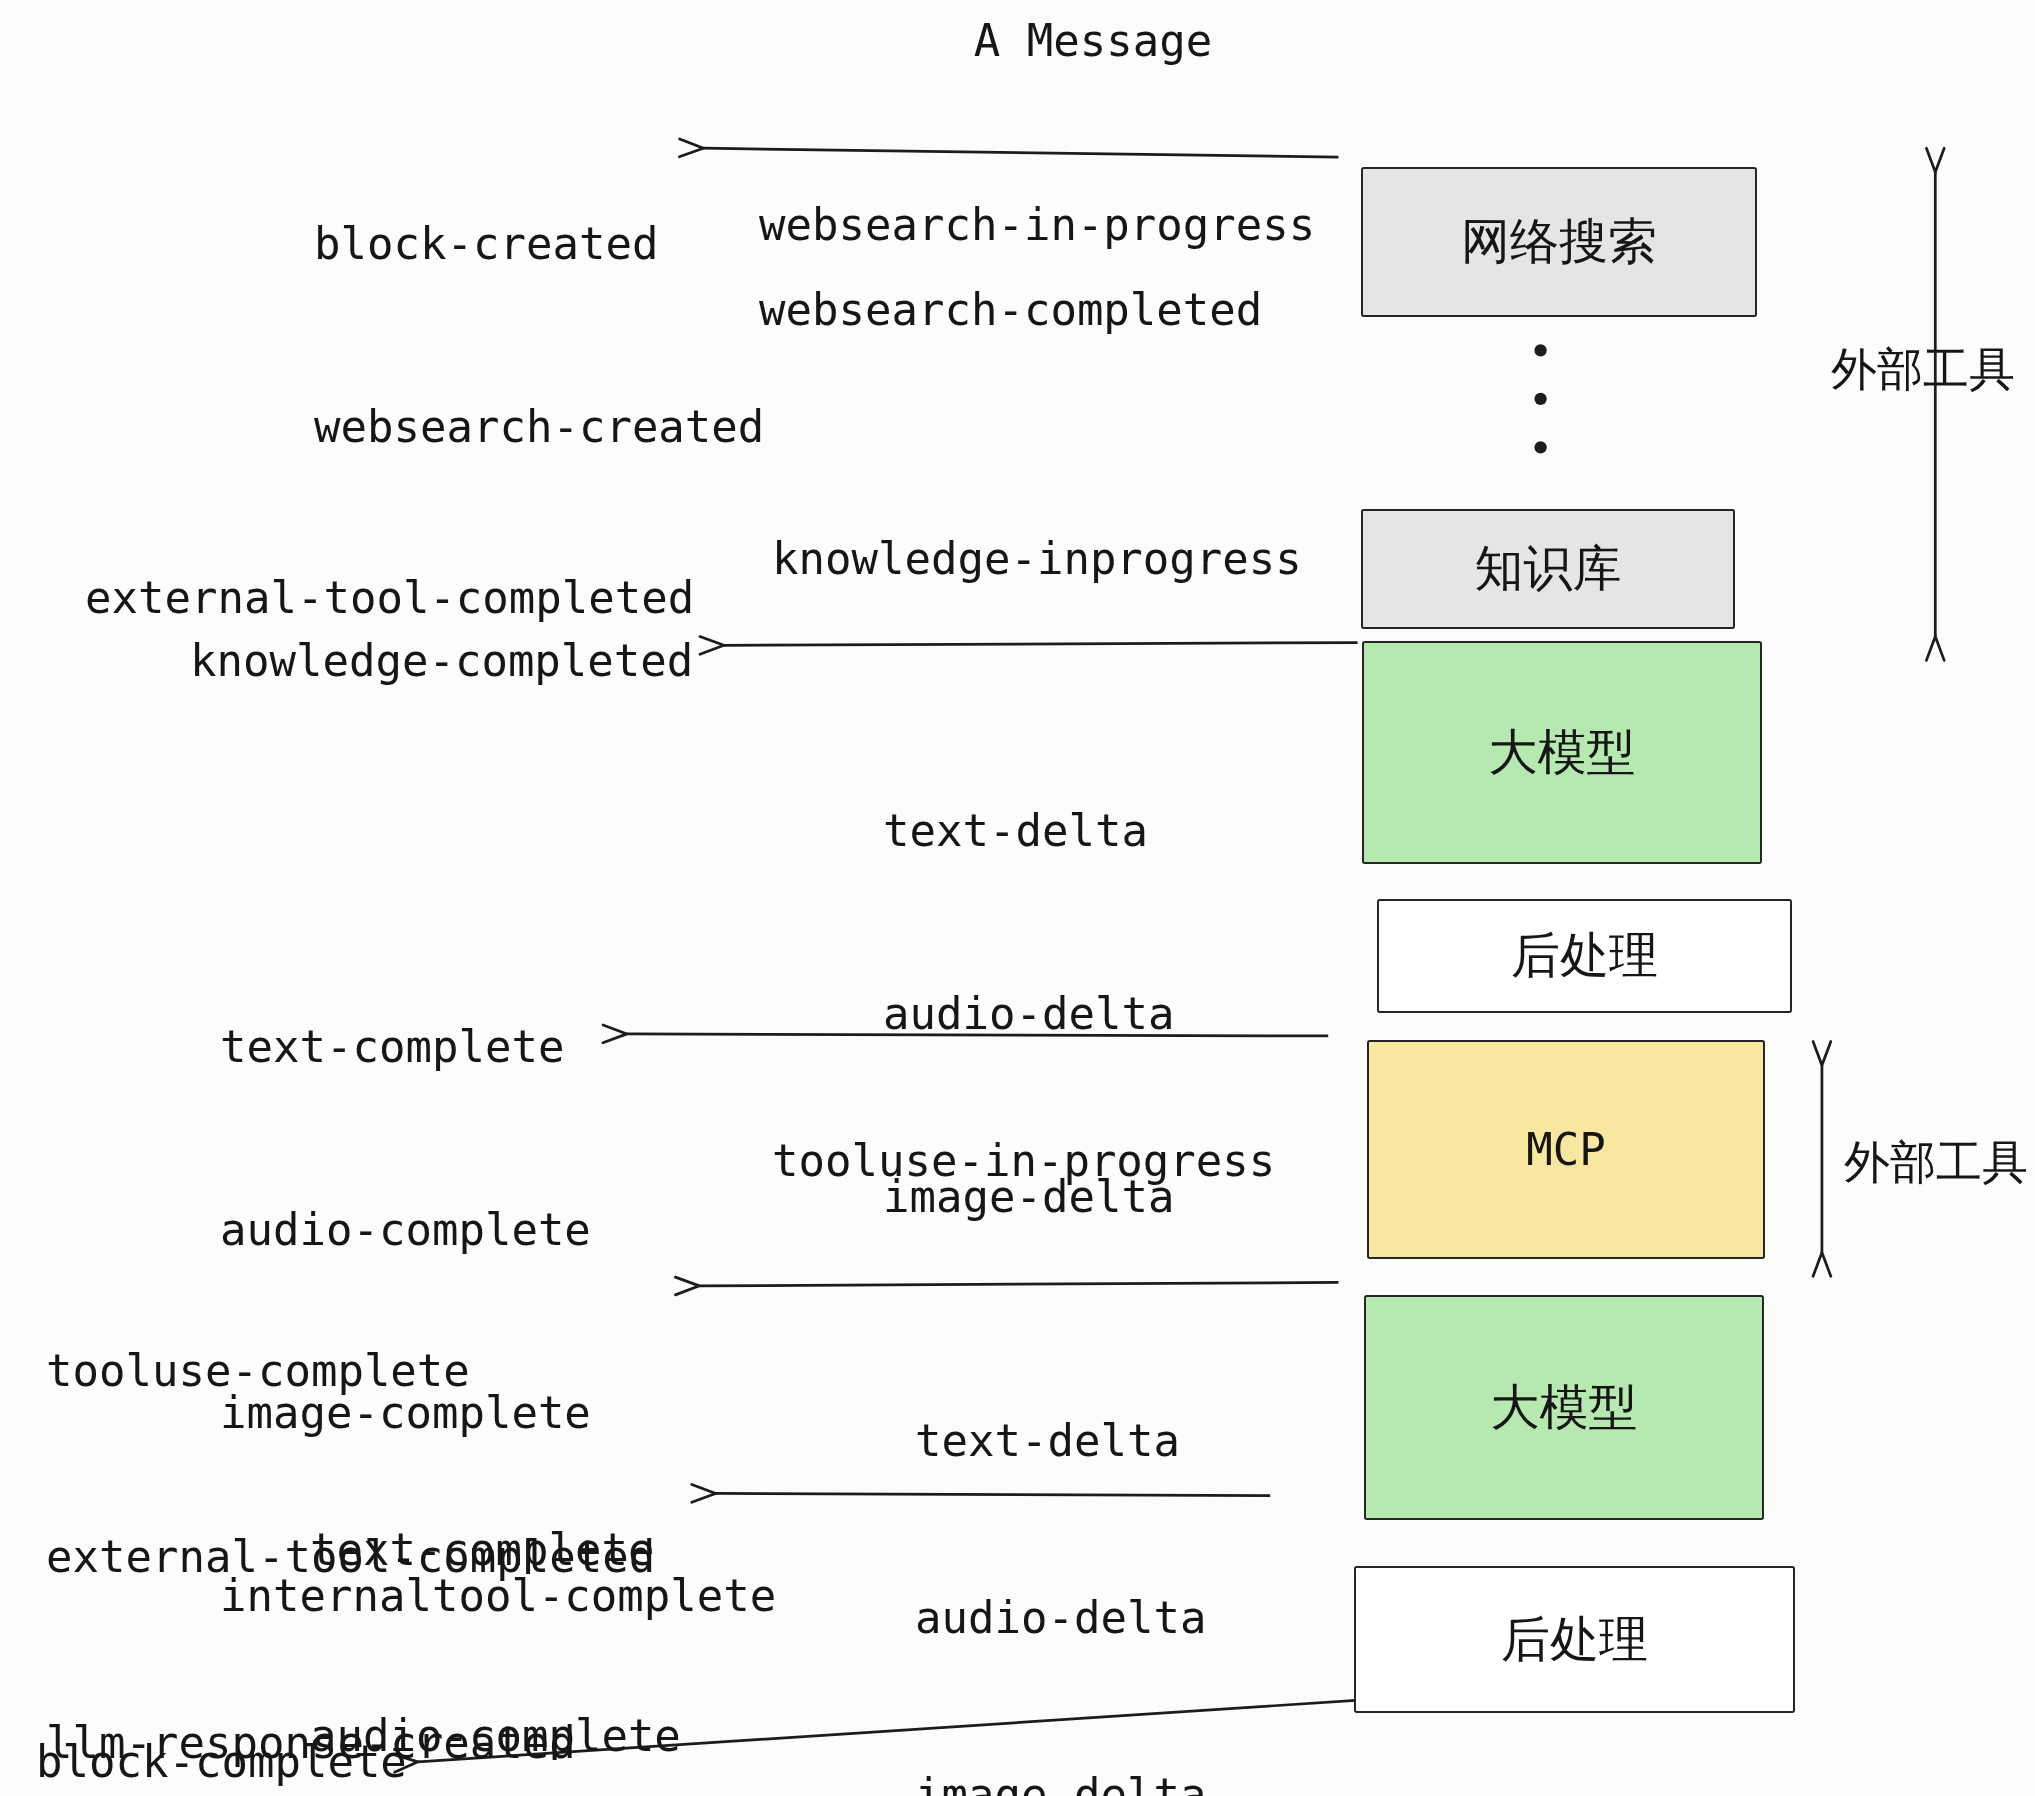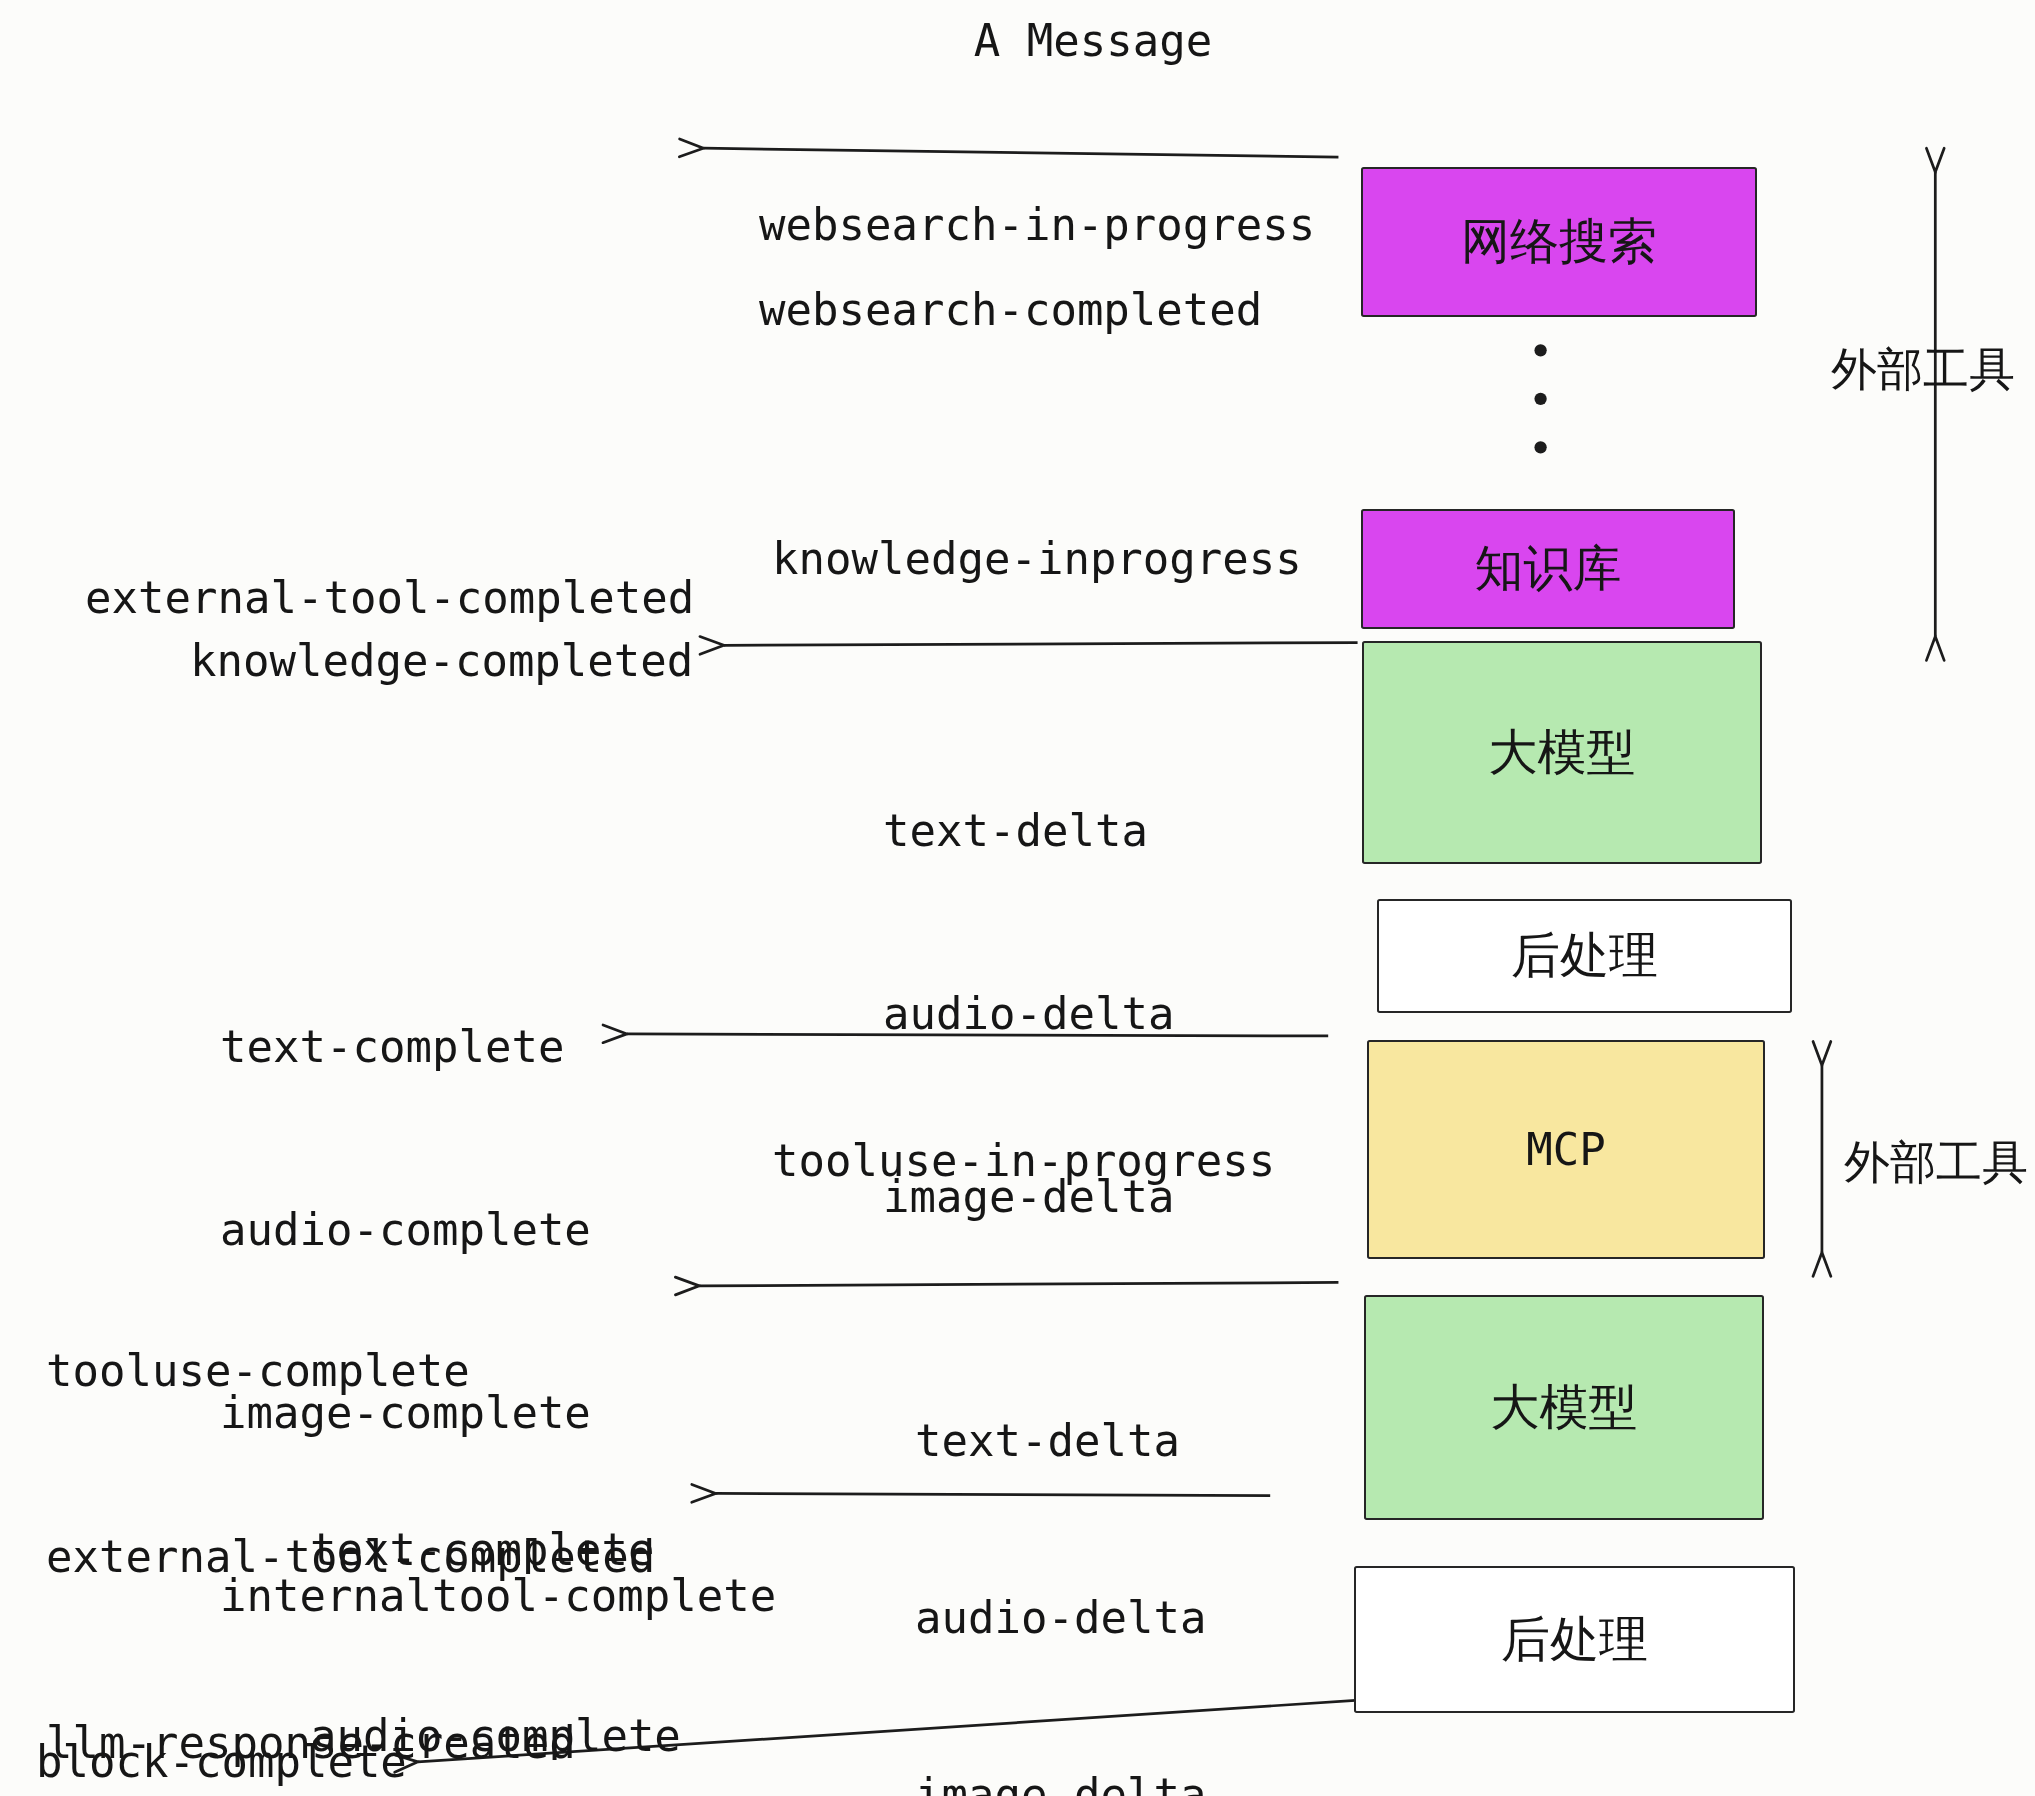--- a/index.html
+++ b/index.html
@@ -40,21 +40,21 @@
     position: absolute;
     border: 2.7px solid #262626;
     border-radius: 2.7px;
     display: flex;
     align-items: center;
     justify-content: center;
     font-family: "DejaVu Sans", "Liberation Sans", sans-serif;
     font-size: 49px;
     box-sizing: border-box;
   }
-  .box.pink   { background: #d946ef; }
+  .box.pink   { background: #e5e5e5; }
   .box.green  { background: #b6e9b0; justify-content: center; }
   .box.yellow { background: #f8e79f; }
   .box.plain  { background: #ffffff; }
   .box.mono   { font-family: "DejaVu Sans Mono", "Liberation Mono", monospace; font-size: 44px; }
   .side-lbl {
     position: absolute;
     font-family: "DejaVu Sans", "Liberation Sans", sans-serif;
     font-size: 46px;
     white-space: pre;
   }
@@ -83,20 +83,24 @@
 
     <g>
       <circle cx="2256" cy="513" r="9" fill="#1c1c1c"></circle>
       <circle cx="2256" cy="584" r="9" fill="#1c1c1c"></circle>
       <circle cx="2256" cy="655" r="9" fill="#1c1c1c"></circle>
     </g>
   </svg>
 
   <div class="title" style="left:1093px; top:15px;">A Message</div>
 
+  <div class="lbl" style="left:314px; top:91px;">
+    <div>block-created</div>
+    <div>websearch-created</div>
+  </div>
 
   <div class="lbl" style="left:759px; top:194px;">websearch-in-progress</div>
 
   <div class="lbl" style="left:759px; top:279px;">websearch-completed</div>
 
 
   <div class="lbl" style="left:772px; top:528px;">knowledge-inprogress</div>
 
   <div class="lbl" style="left:85px; top:567px;">external-tool-completed</div>
 

